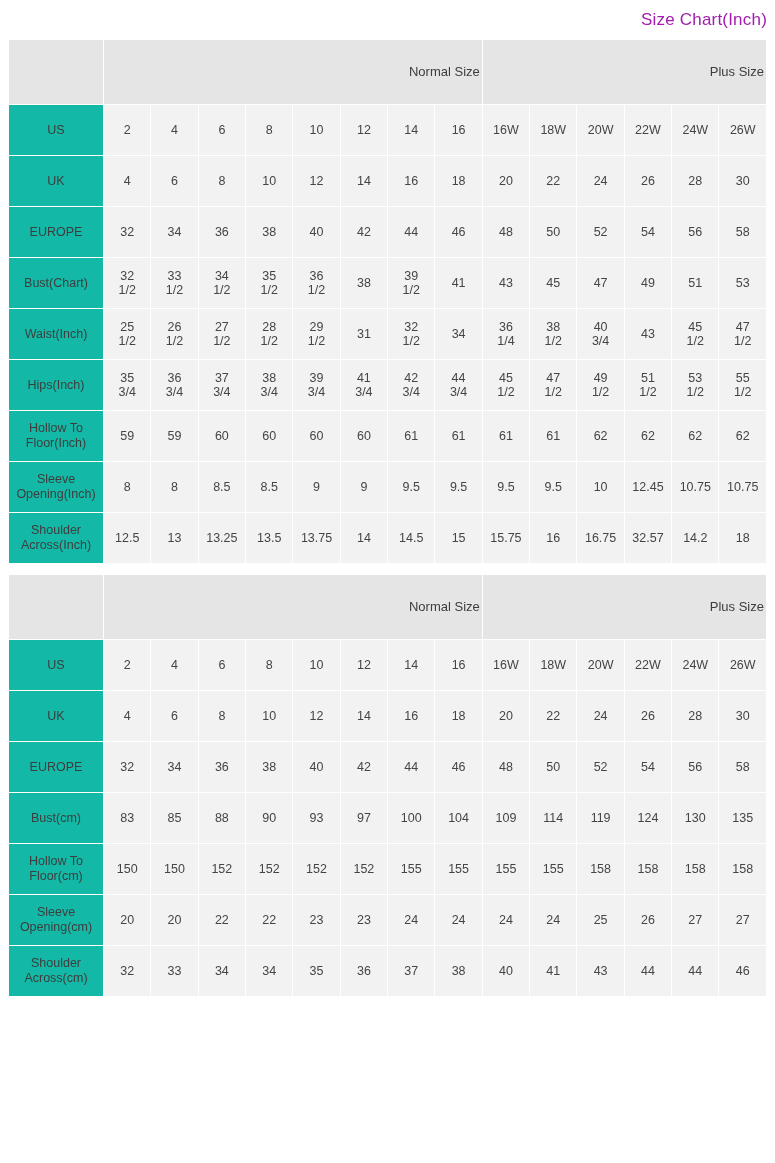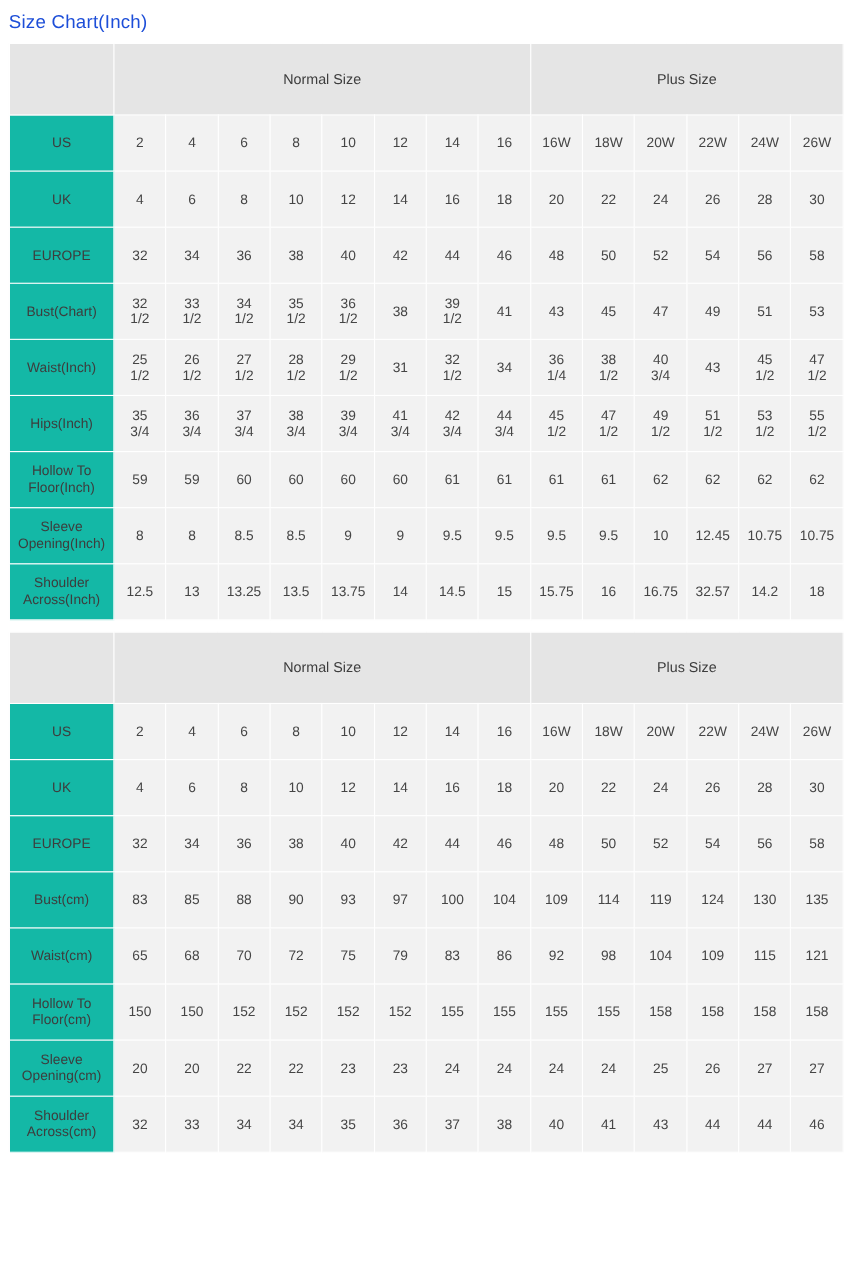--- a/index.html
+++ b/index.html
@@ -13,23 +13,23 @@
     font-family: "Liberation Sans", sans-serif;
     color: #3b3b3b;
     -webkit-font-smoothing: antialiased;
   }
   .page {
     width: 775px;
     box-sizing: border-box;
     padding: 0 8px;
   }
   .chart-title {
-    text-align: left;
+    text-align: right;
     font-size: 17px;
-    color: #1d4ed8;
+    color: #a21caf;
     padding: 10px 0 9px 0;
     letter-spacing: 0.2px;
   }
   table.size-table {
     width: 759px;
     border-collapse: collapse;
     table-layout: fixed;
     background: #fafafa;
   }
   table.size-table td {
@@ -53,20 +53,21 @@
     background: #e5e5e5;
     font-size: 13px;
     color: #3d3d3d;
     padding: 12px 2px;
   }
   table.size-table td.corner {
     background: #e5e5e5;
   }
   table.size-table tr.group-row td {
     height: 40px;
+    text-align: right;
   }
   table.size-table tr.data-row td {
     height: 38px;
   }
   .frac {
     display: inline-block;
     line-height: 1.12;
   }
   .gap {
     height: 10px;
@@ -311,37 +312,20 @@
             <td>100</td>
             <td>104</td>
             <td>109</td>
             <td>114</td>
             <td>119</td>
             <td>124</td>
             <td>130</td>
             <td>135</td>
           </tr>
           <tr class="data-row">
-            <td class="rowhead">Waist(cm)</td>
-            <td>65</td>
-            <td>68</td>
-            <td>70</td>
-            <td>72</td>
-            <td>75</td>
-            <td>79</td>
-            <td>83</td>
-            <td>86</td>
-            <td>92</td>
-            <td>98</td>
-            <td>104</td>
-            <td>109</td>
-            <td>115</td>
-            <td>121</td>
-          </tr>
-          <tr class="data-row">
             <td class="rowhead">Hollow To<br>Floor(cm)</td>
             <td>150</td>
             <td>150</td>
             <td>152</td>
             <td>152</td>
             <td>152</td>
             <td>152</td>
             <td>155</td>
             <td>155</td>
             <td>155</td>

